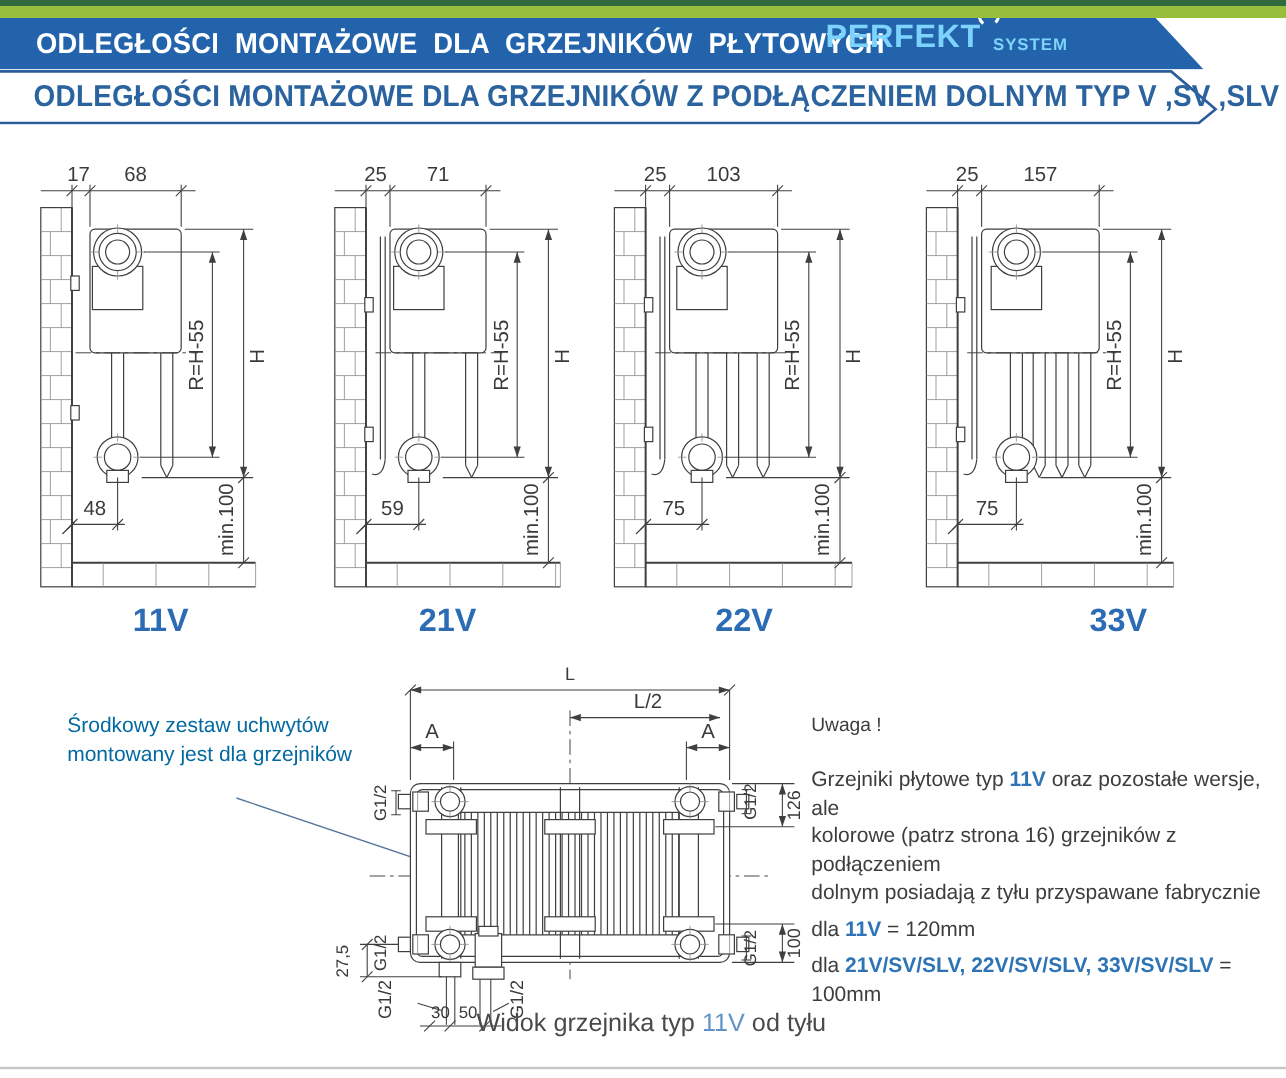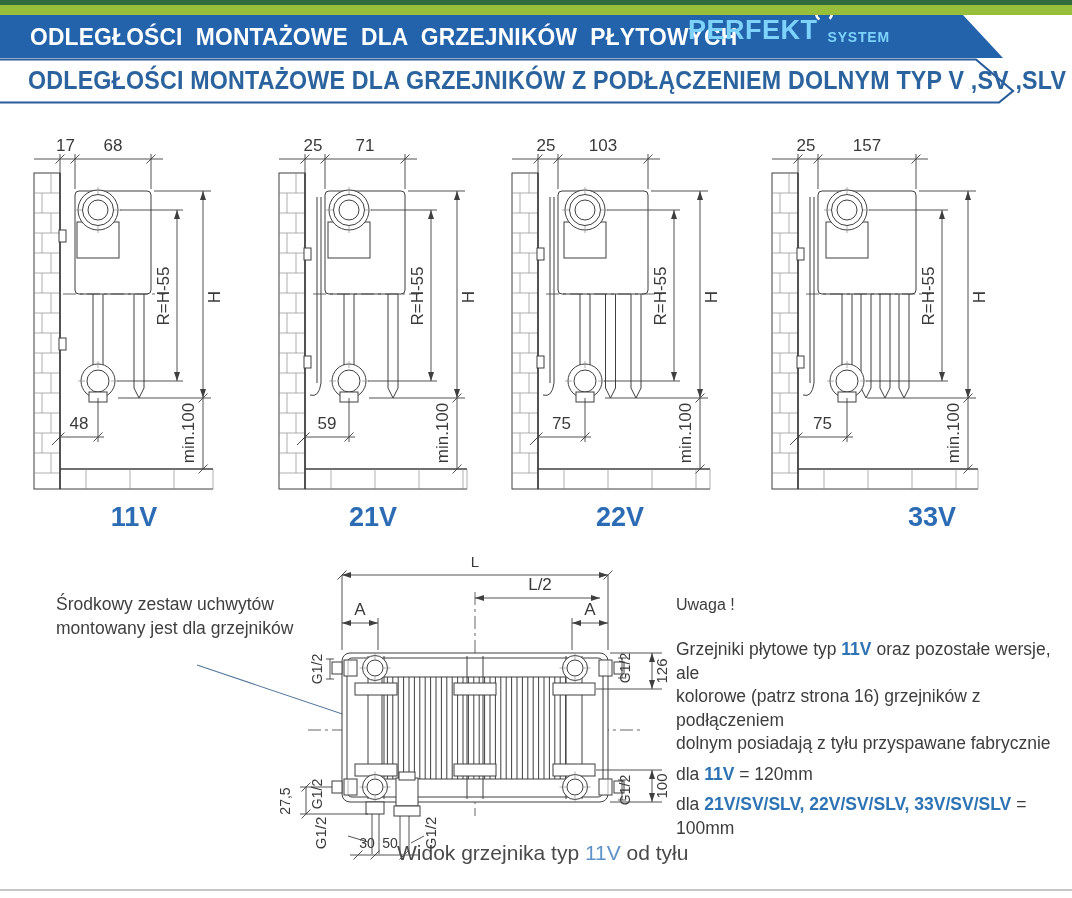--- a/index.html
+++ b/index.html
@@ -18,21 +18,21 @@
   .logo .sub{font-size:14px;font-weight:600;letter-spacing:.8px;margin-left:-8px;margin-top:14px;}
   .banner-white{position:absolute;left:0;top:58px;width:1072px;height:46px;}
   .banner-white .bw-text{position:absolute;left:28px;top:0;height:44px;line-height:44px;color:#2a639e;
       font-size:25px;font-weight:600;letter-spacing:.2px;transform:scaleX(.93);transform-origin:left center;white-space:nowrap;}
   
   .diag{position:absolute;top:130px;}
   .d0{left:20px;width:225px;} .d1{left:265px;width:225px;} .d2{left:498px;width:240px;} .d3{left:758px;width:255px;}
   .type-label{position:absolute;top:502px;transform:translateX(-50%);color:#2b6cb4;font-size:27px;font-weight:700;}
   .tl0{left:134px;} .tl1{left:373px;} .tl2{left:620px;text-align:right;} .tl3{left:892px;margin-left:40px;}
   
-  .note-left{position:absolute;left:56px;top:592px;color:#404040;font-size:17.5px;line-height:24px;}
+  .note-left{position:absolute;left:56px;top:592px;color:#0369a1;font-size:17.5px;line-height:24px;}
   .rear{position:absolute;left:278px;top:552px;}
   .leader-svg{position:absolute;left:190px;top:650px;pointer-events:none;}
   .caption{position:absolute;left:397px;top:841px;color:#4a4a4a;font-size:21px;}
   .caption .acc2{color:#5f93c8;}
   .note-right{position:absolute;left:676px;top:596px;width:392px;color:#3d3d3d;font-size:17.5px;}
   .note-right .heading{margin-bottom:24px;font-size:16px;}
   .note-right .line{line-height:23.5px;}
   .note-right .dim-a{margin-top:7px;line-height:23.5px;}
   .acc{color:#2e74b5;font-weight:600;}
   .bottom-rule{position:absolute;left:0;top:889px;width:1072px;height:2px;background:#c6c6c6;}

